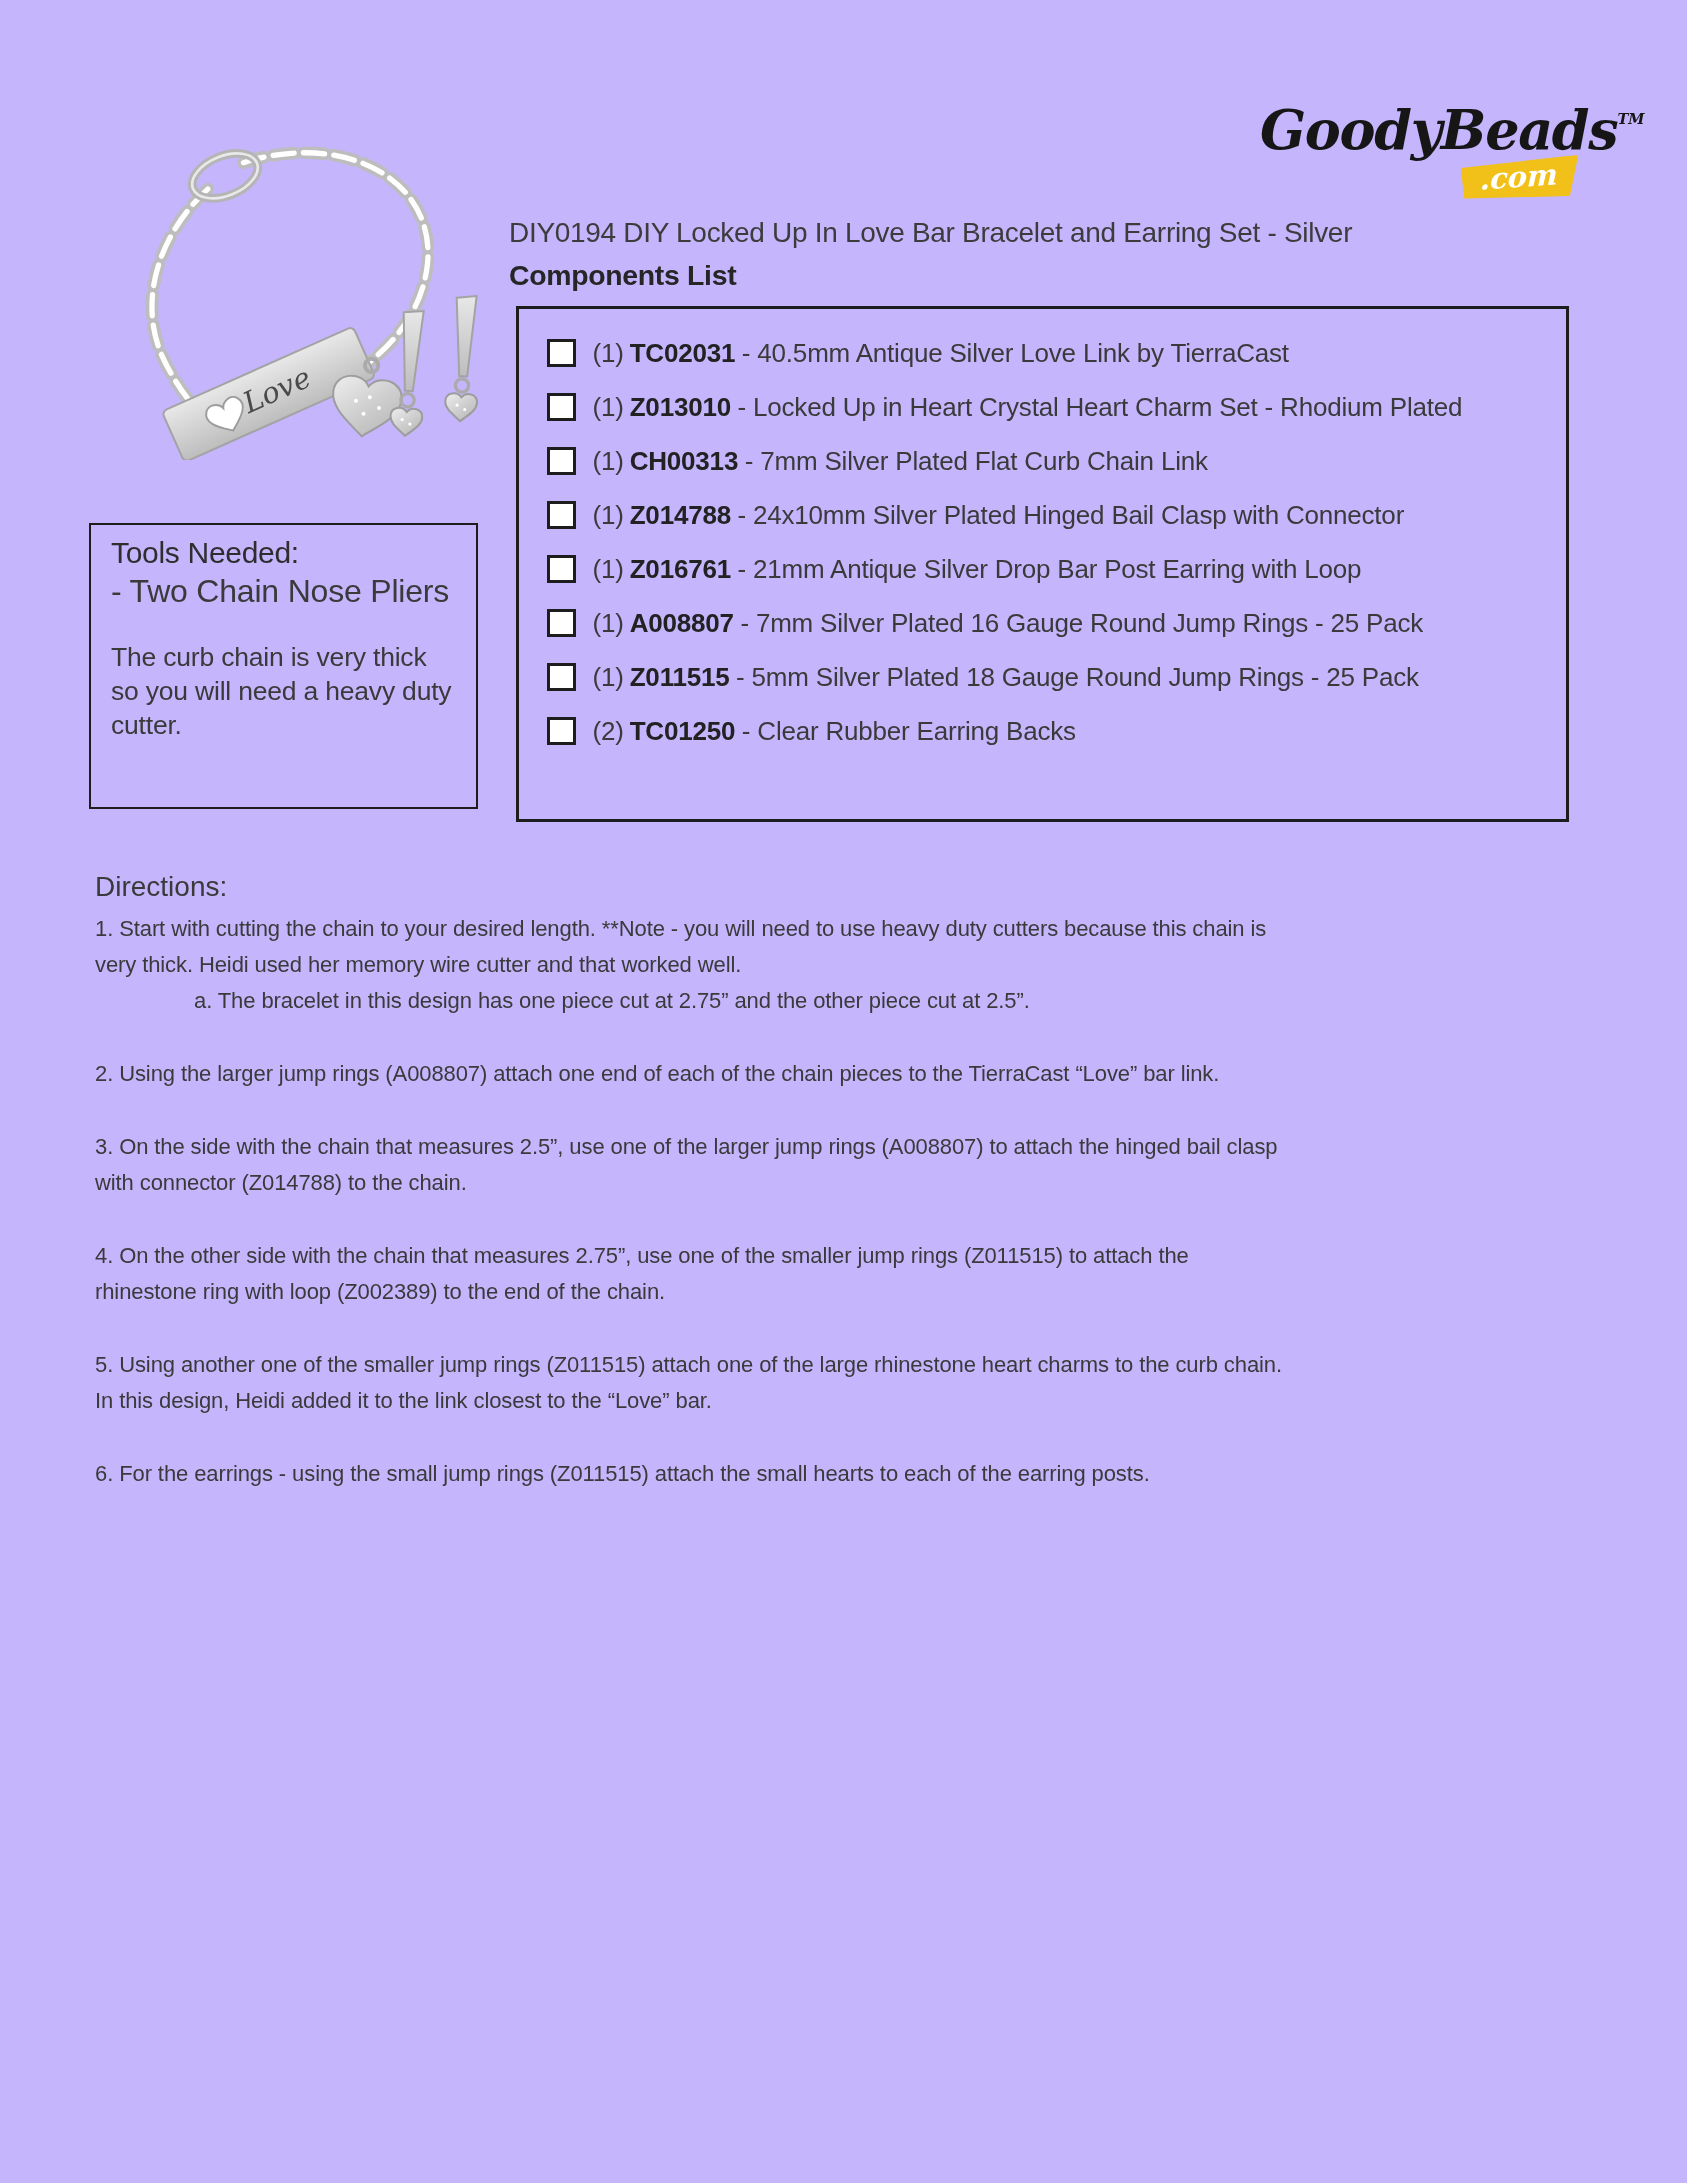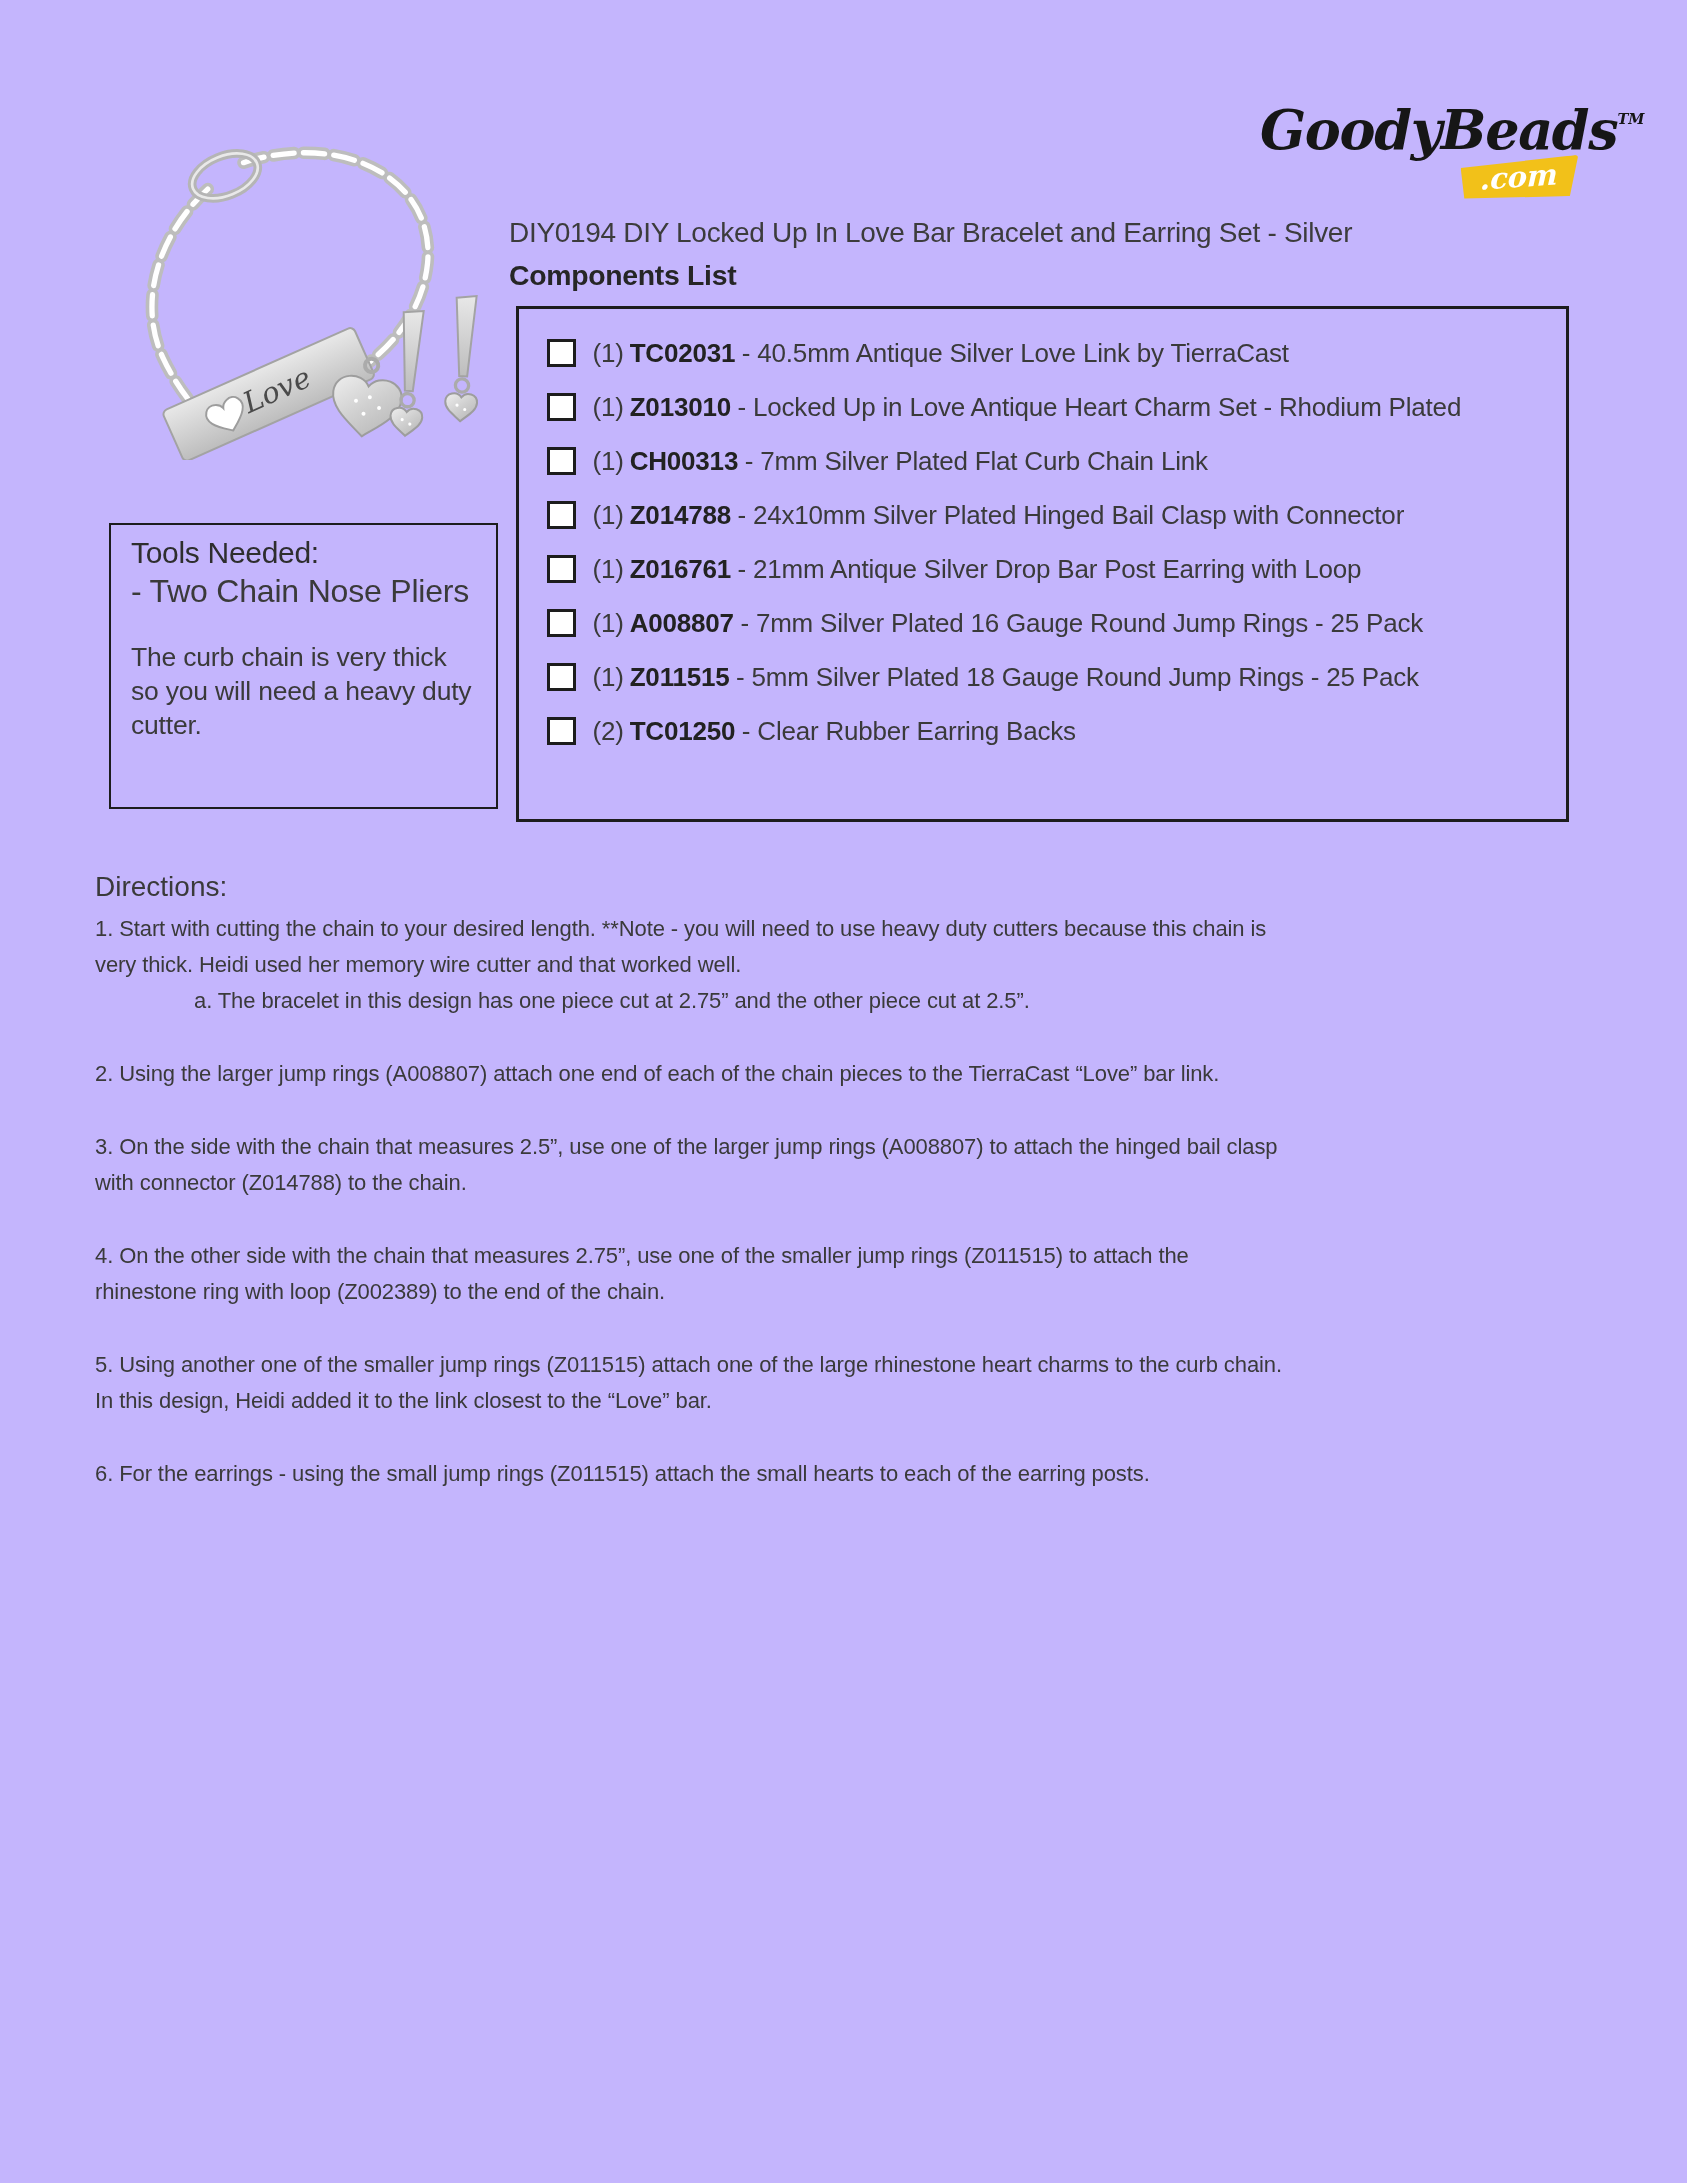--- a/index.html
+++ b/index.html
@@ -60,21 +60,21 @@
     border:3.3px solid #1d1d1d;
     margin-right:17px;
     flex:0 0 auto;
     background:#fff;
   }
   .comp-text { font-size:26px; color:#3a3a3a; letter-spacing:-0.2px; white-space:nowrap; }
   .comp-text .sku { font-weight:bold; color:#222; margin:0 6.6px 0 6px; }
 
   
   .tools-box {
-    position:absolute; left:109px; top:523px;
+    position:absolute; left:89px; top:523px;
     width:389px; height:286px;
     border:2.6px solid #1d1d1d;
     box-sizing:border-box;
     padding:10.6px 17px 0 20px;
   }
   .tools-heading { font-size:30px; color:#2e2e2e; letter-spacing:-0.3px; margin-bottom:4px; }
   .tool-item { font-size:32px; color:#3a3a3a; line-height:34px; letter-spacing:-0.2px; }
   .tools-note { margin-top:32px; font-size:26.5px; color:#3a3a3a; line-height:34px; letter-spacing:-0.2px; }
 
   
@@ -159,21 +159,21 @@
   <div class="doc-title">DIY0194 DIY Locked Up In Love Bar Bracelet and Earring Set - Silver</div>
   <div class="doc-subtitle">Components List</div>
 
   <div class="components-box">
     <div class="comp-row">
       <div class="checkbox"></div>
       <div class="comp-text"><span>(1)</span><span class="sku">TC02031</span><span>- 40.5mm Antique Silver Love Link by TierraCast</span></div>
     </div>
     <div class="comp-row">
       <div class="checkbox"></div>
-      <div class="comp-text"><span>(1)</span><span class="sku">Z013010</span><span>- Locked Up in Love Antique Heart Charm Set - Rhodium Plated</span></div>
+      <div class="comp-text"><span>(1)</span><span class="sku">Z013010</span><span>- Locked Up in Heart Crystal Heart Charm Set - Rhodium Plated</span></div>
     </div>
     <div class="comp-row">
       <div class="checkbox"></div>
       <div class="comp-text"><span>(1)</span><span class="sku">CH00313</span><span>- 7mm Silver Plated Flat Curb Chain Link</span></div>
     </div>
     <div class="comp-row">
       <div class="checkbox"></div>
       <div class="comp-text"><span>(1)</span><span class="sku">Z014788</span><span>- 24x10mm Silver Plated Hinged Bail Clasp with Connector</span></div>
     </div>
     <div class="comp-row">

